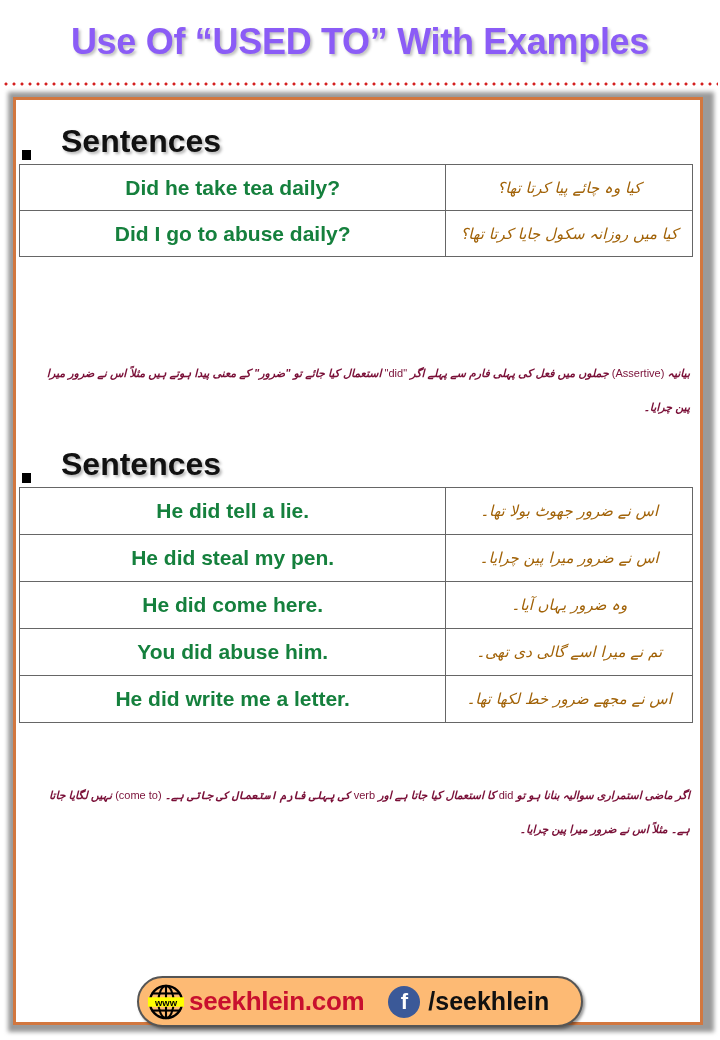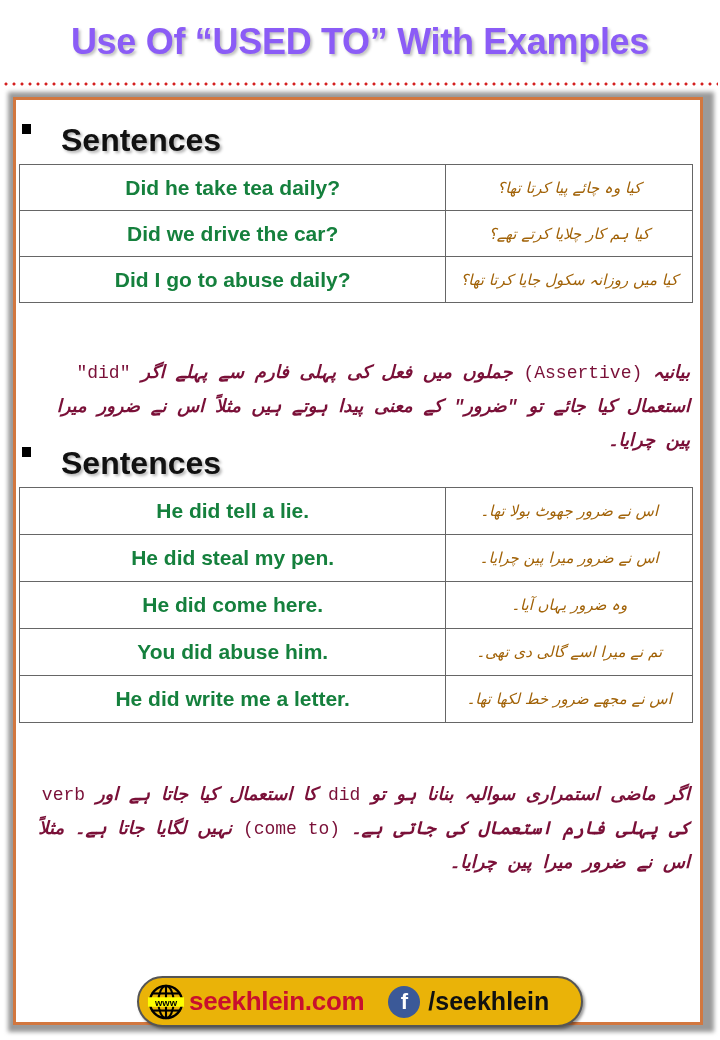--- a/index.html
+++ b/index.html
@@ -21,21 +21,21 @@
   .frame-shadow {
     position: absolute; left: 8px; top: 92px; width: 706px; height: 940px;
     background: #9a9a9a; filter: blur(2px);
   }
   .frame {
     position: absolute; left: 13px; top: 97px; width: 690px; height: 928px;
     background: #ffffff; border: 3px solid #d2773f;
   }
 
   .section-heading {
-    position: absolute; left: 22px; height: 46px; display: flex; align-items: flex-start; margin-top: 8px;
+    position: absolute; left: 22px; height: 46px; display: flex; align-items: flex-end;
   }
   .bullet-square { width: 9px; height: 10px; background: #000; margin-right: 30px; margin-top: 2px; }
   .section-label {
     font-family: "Liberation Sans", sans-serif; font-weight: bold; font-size: 32px;
     color: #111; text-shadow: 2px 2px 3px rgba(0,0,0,0.3);
   }
 
   table.sent {
     position: absolute; left: 19px; width: 674px; border-collapse: collapse;
     border: 1px solid #555;
@@ -47,28 +47,28 @@
   }
   td.ur {
     width: 247px; font-family: "DejaVu Sans", sans-serif; font-size: 15px; color: #a16207;
     direction: rtl; font-style: italic;
   }
   #tbl1 td { height: 46px; }
   #tbl2 td { height: 47px; }
 
   .urdu-note {
     position: absolute; left: 30px; width: 660px; direction: rtl; text-align: right;
-    font-family: Liberation Mono, monospace; font-size: 18px; line-height: 34px;
+    font-family: Liberation Sans, sans-serif; font-size: 11px; line-height: 34px;
     color: #7a1038; font-weight: bold; font-style: italic;
   }
   .urdu-note .latin { font-weight: normal; font-style: normal; unicode-bidi: embed; }
 
   .footer-bar {
     position: absolute; left: 137px; top: 976px; width: 446px; height: 51px;
-    background: #eab308; border: 2px solid #555; border-radius: 26px;
+    background: #fdba74; border: 2px solid #555; border-radius: 26px;
     box-shadow: 2px 2px 3px rgba(0,0,0,0.4);
     display: flex; align-items: center; padding-left: 8px;
   }
   .globe-icon { width: 38px; height: 38px; margin-right: 4px; }
   .site-link {
     font-family: "Liberation Sans", sans-serif; font-weight: bold; font-size: 26px;
     color: #c8102e; text-decoration: none; letter-spacing: -0.3px;
   }
   .fb-icon {
     width: 32px; height: 32px; border-radius: 50%; background: #3b5998;
@@ -92,24 +92,20 @@
 <div class="section-heading" style="top:114px;">
   <span class="bullet-square"></span>
   <span class="section-label">Sentences</span>
 </div>
 
 <table class="sent" id="tbl1" style="top:164px;">
   <tbody>
       <tr>
     <td class="en">Did he take tea daily?</td>
     <td class="ur">کیا وہ چائے پیا کرتا تھا؟</td>
-  </tr>
-  <tr>
-    <td class="en">Did we drive the car?</td>
-    <td class="ur">کیا ہم کار چلایا کرتے تھے؟</td>
   </tr>
   <tr>
     <td class="en">Did I go to abuse daily?</td>
     <td class="ur">کیا میں روزانہ سکول جایا کرتا تھا؟</td>
   </tr>
 </tbody>
   </table>
 
 <div class="urdu-note" style="top:356px;">
   <span>بیانیہ</span>

